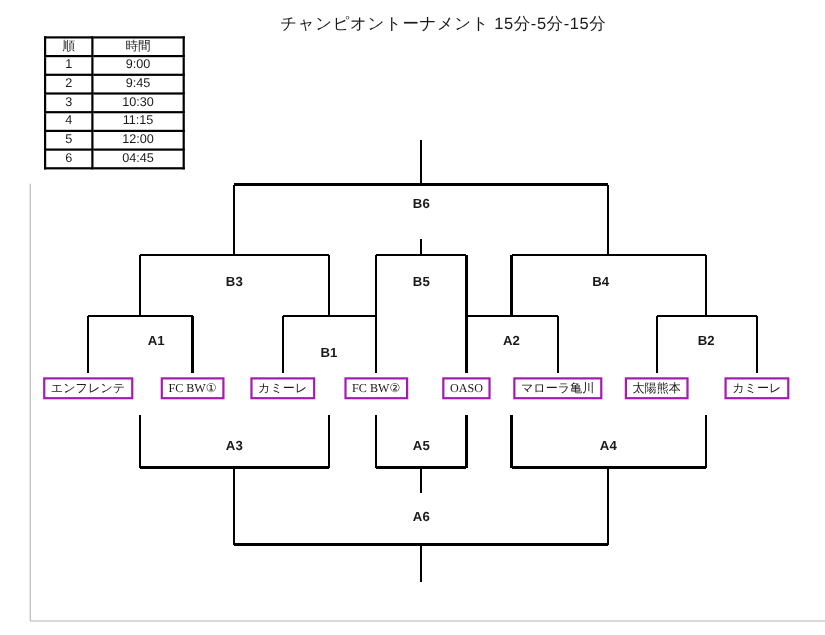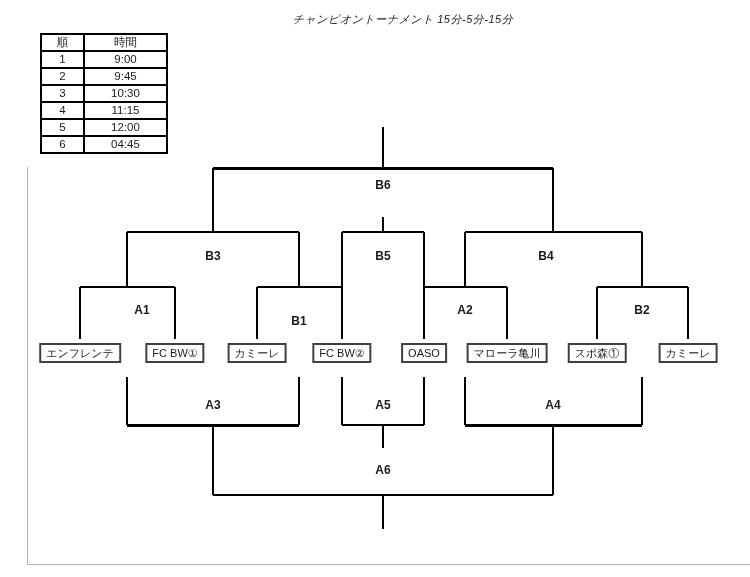--- a/index.html
+++ b/index.html
@@ -4,21 +4,21 @@
 <style>
   html,body{margin:0;padding:0;}
   body{
     width:750px;height:577px;position:relative;overflow:hidden;
     background:#ffffff;
     font-family:"Liberation Sans", sans-serif;
     color:#1a1a1a;
   }
   .title{
     position:absolute;left:403px;top:12px;transform:translateX(-50%);
-    font-size:11px;white-space:nowrap;letter-spacing:0.5px;font-style:italic;
+    font-size:15px;white-space:nowrap;letter-spacing:0.5px;
   }
   table.sched{
     position:absolute;left:40px;top:33px;
     border-collapse:collapse;table-layout:fixed;
   }
   table.sched th, table.sched td{
     border:2px solid #000;
     font-size:11.5px;font-weight:normal;
     text-align:center;vertical-align:middle;
     height:15px;padding:0;line-height:15px;
@@ -26,23 +26,23 @@
   }
   table.sched .c-order{width:41px;}
   table.sched .c-time{width:81px;}
   svg.lines{position:absolute;left:0;top:0;}
   .mlabel{
     position:absolute;transform:translateX(-50%);
     font-size:12px;white-space:nowrap;font-weight:bold;
   }
   .team{
     position:absolute;top:343px;transform:translateX(-50%);
-    border:2px solid #404040;background:#fff;
+    border:2px solid #a21caf;background:#fff;
     font-size:11px;line-height:16px;height:16px;
-    padding:0 5px;white-space:nowrap;
+    padding:0 5px;white-space:nowrap;font-family:Liberation Serif, serif;
   }
 </style>
 </head>
 <body>
 
 <div class="title">チャンピオントーナメント 15分-5分-15分</div>
 
 <table class="sched">
   <tbody>
       <tr>
@@ -107,14 +107,14 @@
 <div class="mlabel" style="left:383px;top:398px">A5</div>
 <div class="mlabel" style="left:553px;top:398px">A4</div>
 <div class="mlabel" style="left:383px;top:463px">A6</div>
 
 <div class="team" style="left:80px">エンフレンテ</div>
 <div class="team" style="left:175px">FC BW①</div>
 <div class="team" style="left:257px">カミーレ</div>
 <div class="team" style="left:342px">FC BW②</div>
 <div class="team" style="left:424px">OASO</div>
 <div class="team" style="left:507px">マローラ亀川</div>
-<div class="team" style="left:597px">スポ森①</div>
+<div class="team" style="left:597px">太陽熊本</div>
 <div class="team" style="left:688px">カミーレ</div>
 
 </body></html>

